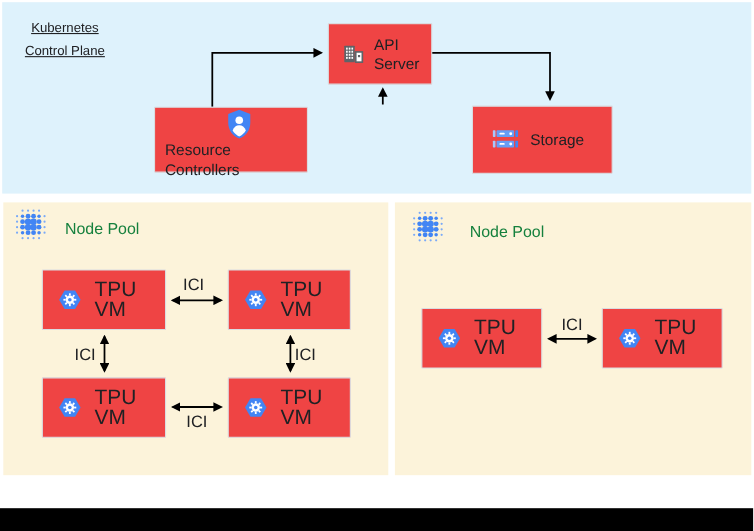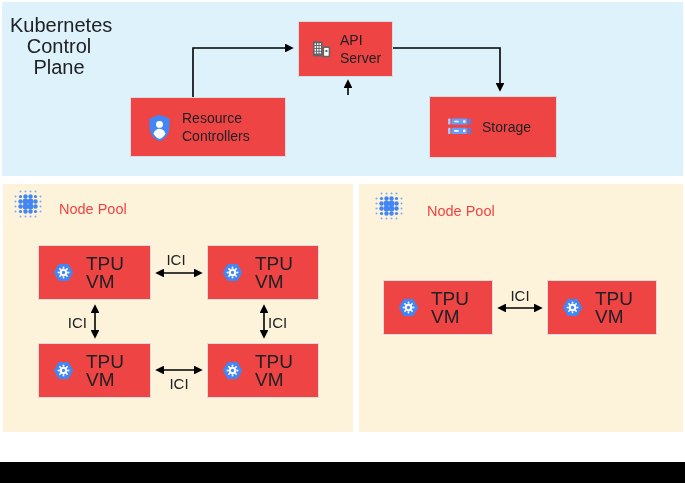--- a/index.html
+++ b/index.html
@@ -4,28 +4,28 @@
 <style>
   html,body{margin:0;padding:0;background:#fff;}
   .canvas{position:relative;width:685px;height:483px;background:#fff;overflow:hidden;
           font-family:"Liberation Sans", sans-serif;color:#202124;}
   .panel{position:absolute;}
   .panel.blue{left:2px;top:2px;width:681px;height:174px;background:#DEF2FC;}
   .panel.beige{background:#FCF3DA;top:184px;height:248px;}
   .panel.beige.left{left:3px;width:350px;}
   .panel.beige.right{left:359px;width:324px;}
   .cp-title{position:absolute;left:10px;top:15px;width:98px;text-align:center;
-            font-size:20px;line-height:21px;color:#202124;}
+            font-size:12px;line-height:21px;color:#202124;text-decoration:underline;}
   .node-box{position:absolute;background:#ef4444;border:1px solid #DADCE0;border-radius:1px;
             display:flex;align-items:center;box-sizing:border-box;}
   .node-box .label{font-size:14px;line-height:18px;color:#202124;}
   .tpu-box .label{font-size:19px;}
   .icon{flex:0 0 auto;display:block;}
   .np-icon{position:absolute;}
-  .np-label{position:absolute;font-size:14.5px;color:#ef4444;}
+  .np-label{position:absolute;font-size:14.5px;color:#15803d;}
   .ici{position:absolute;font-size:15px;color:#202124;width:24px;text-align:center;}
   .arrows{position:absolute;left:0;top:0;pointer-events:none;}
   .bottom-bar{position:absolute;left:0;top:462px;width:685px;height:21px;background:#000;}
 </style>
 </head>
 <body>
 
 <div class="canvas">
 
   <div class="panel blue"></div>
@@ -75,21 +75,21 @@
         <rect x="3.6" y="12.7" width="1.5" height="1.8"></rect>
           <rect x="6.05" y="12.7" width="1.5" height="1.8"></rect>
           <rect x="8.5" y="12.7" width="1.5" height="1.8"></rect>
       </g>
       <rect x="12.4" y="8.2" width="6" height="9.3" fill="#fff" stroke="#5F6368" stroke-width="1.5"></rect>
       <rect x="14.4" y="11" width="2" height="2" fill="#5F6368"></rect>
     </svg>
     <span class="label" style="margin-left:8px;">API Server</span>
   </div>
 
-  <div class="node-box" style="left:130px;top:97px;width:156px;height:60px;">
+  <div class="node-box" style="left:140px;top:97px;width:140px;height:60px;flex-direction:column;">
     <svg class="icon" style="margin-left:15px;" width="27" height="29" viewBox="0 0 24 26">
       <path d="M12 1.5 L21 5 V12 C21 18.5 17.2 23.3 12 25 C6.8 23.3 3 18.5 3 12 V5 Z" fill="#4285F4"></path>
       <circle cx="12" cy="10.2" r="3.1" fill="#fff"></circle>
       <path d="M6.6 18.6 C7.6 15.6 9.6 14.2 12 14.2 C14.4 14.2 16.4 15.6 17.4 18.6 C16 20.9 14.2 22.5 12 23.4 C9.8 22.5 8 20.9 6.6 18.6 Z" fill="#fff"></path>
     </svg>
     <span class="label" style="margin-left:9px;">Resource Controllers</span>
   </div>
 
 
   <div class="node-box" style="left:429px;top:96px;width:128px;height:62px;">

